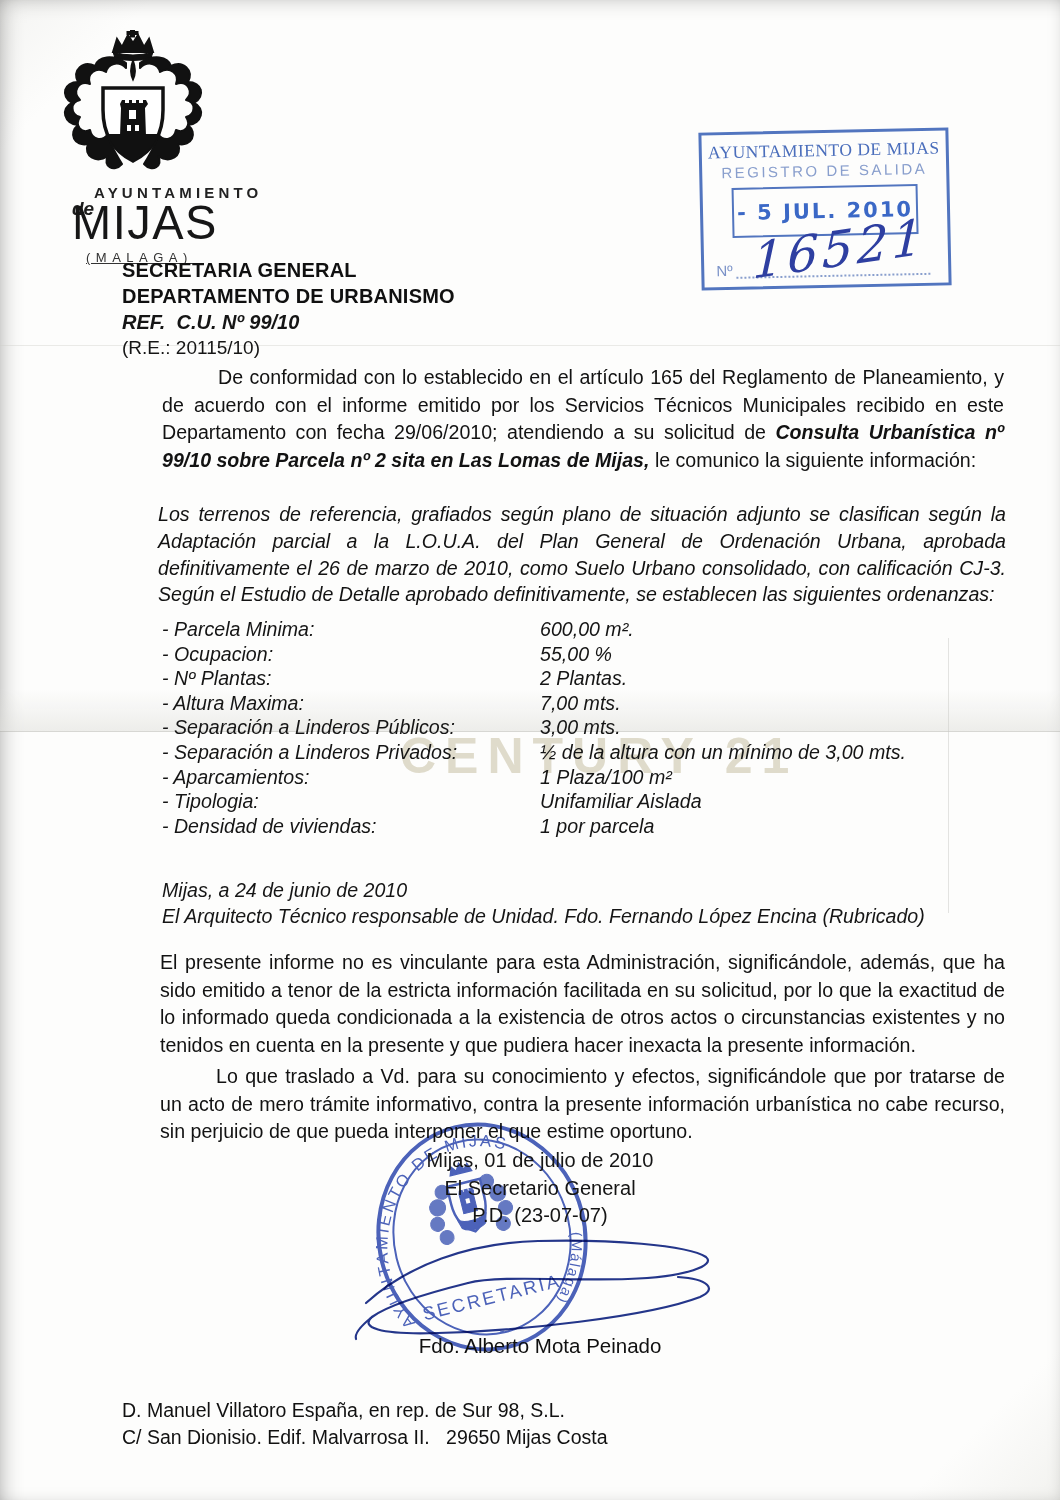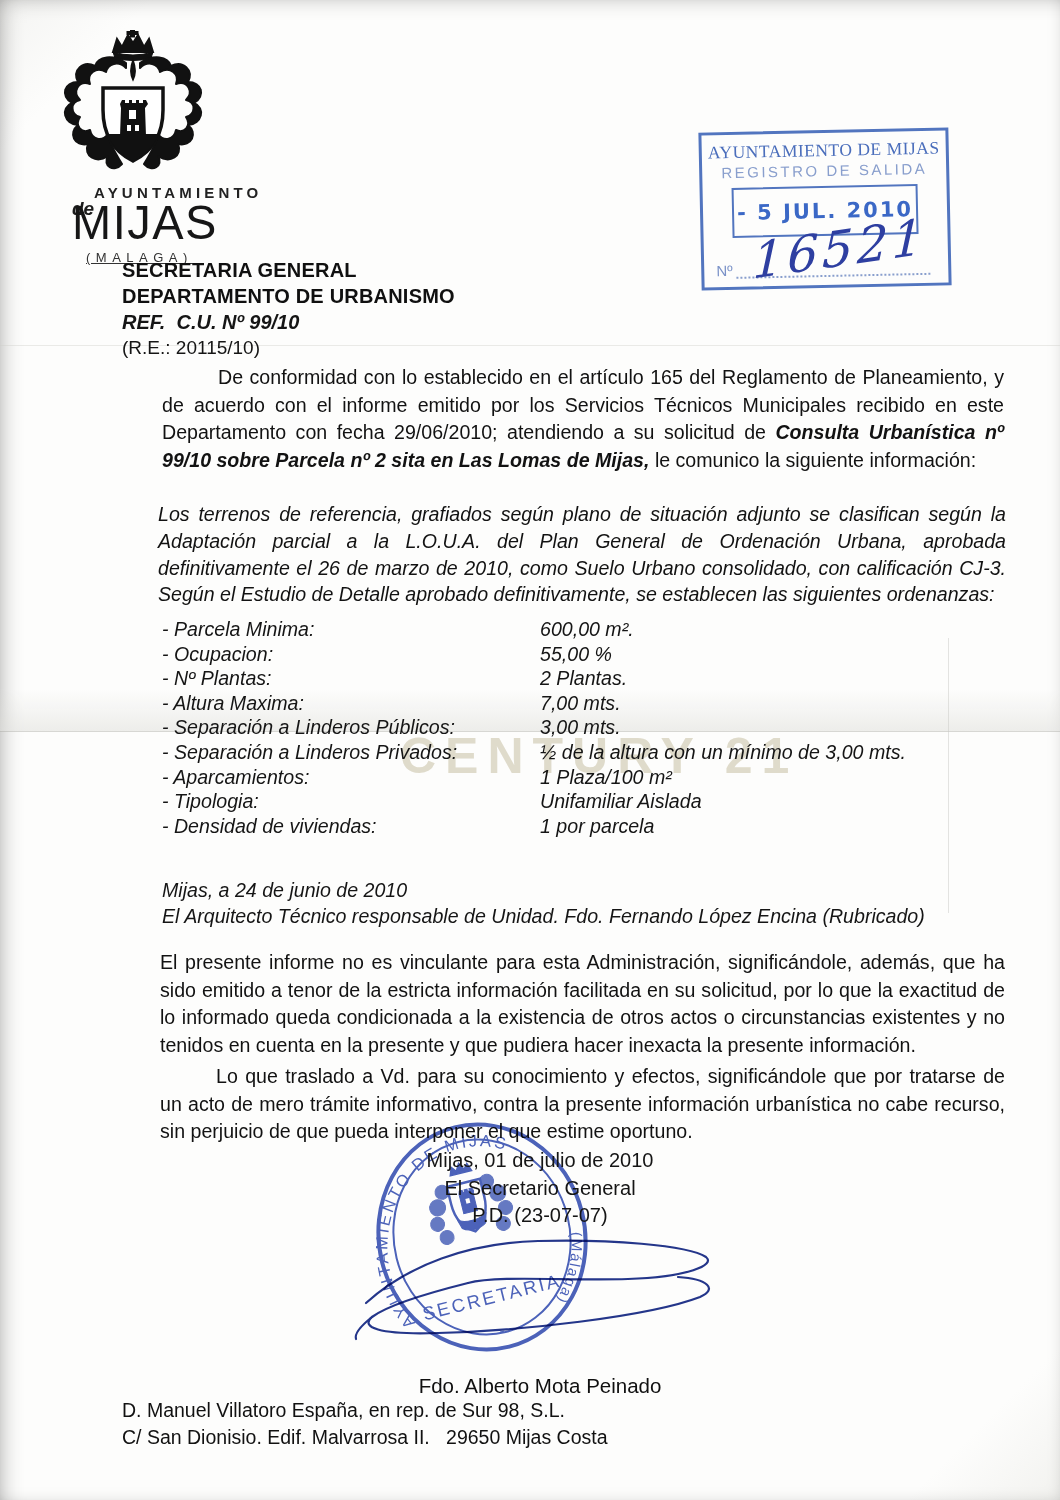--- a/index.html
+++ b/index.html
@@ -54,21 +54,21 @@
   .crease-band{left:0;top:688px;width:1060px;height:43px;
     background:linear-gradient(180deg,rgba(228,228,224,0),rgba(222,222,218,.5));
     border-bottom:1px solid rgba(168,168,162,.45);z-index:0;}
   .crease-thin{left:0;top:345px;width:1060px;height:1px;background:rgba(205,205,200,.4);z-index:0;}
   .crease-vert{left:948px;top:638px;width:1px;height:275px;background:rgba(202,202,198,.5);z-index:0;}
   
   .sigtext{left:370px;top:1147px;width:340px;text-align:center;font-size:20px;line-height:27.5px;z-index:2;}
   .seal{left:370px;top:1118px;width:224px;height:238px;mix-blend-mode:multiply;z-index:1;
     transform:rotate(-14deg);opacity:.92;}
   .autograph{left:348px;top:1205px;width:380px;height:145px;z-index:2;mix-blend-mode:multiply;}
-  .fdo{left:370px;top:1334px;width:340px;text-align:center;font-size:20.5px;color:#101010;z-index:2;margin-top:40px;}
+  .fdo{left:370px;top:1334px;width:340px;text-align:center;font-size:20.5px;color:#101010;z-index:2;}
   
   .footer{left:122px;top:1397px;font-size:19.5px;line-height:26.5px;color:#111;}
   .pre{white-space:pre-wrap;}
 </style>
 </head>
 <body>
 
 <div class="page">
 
   <div class="abs crease-thin"></div>

